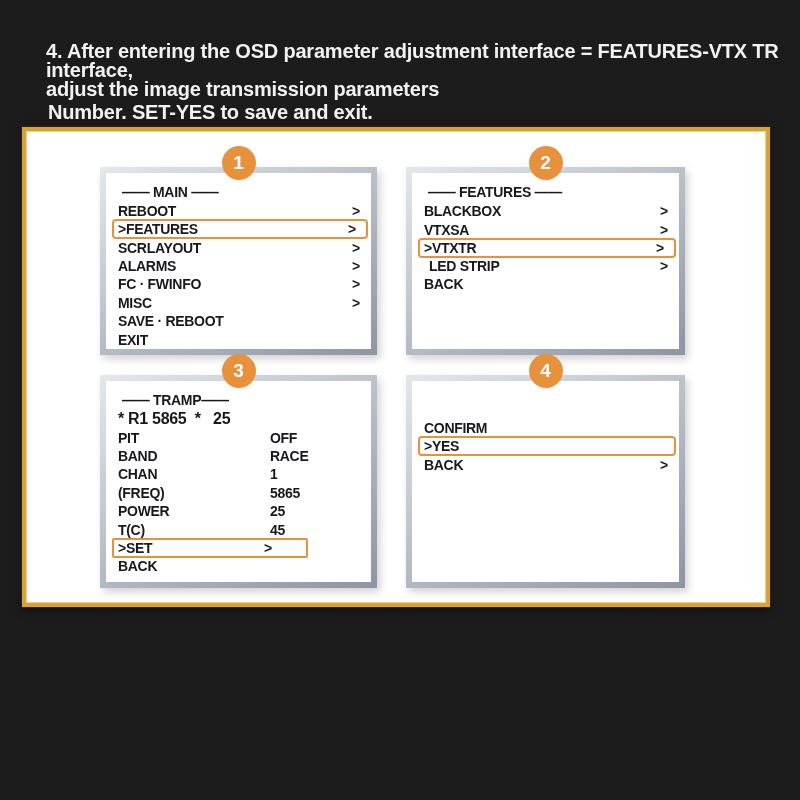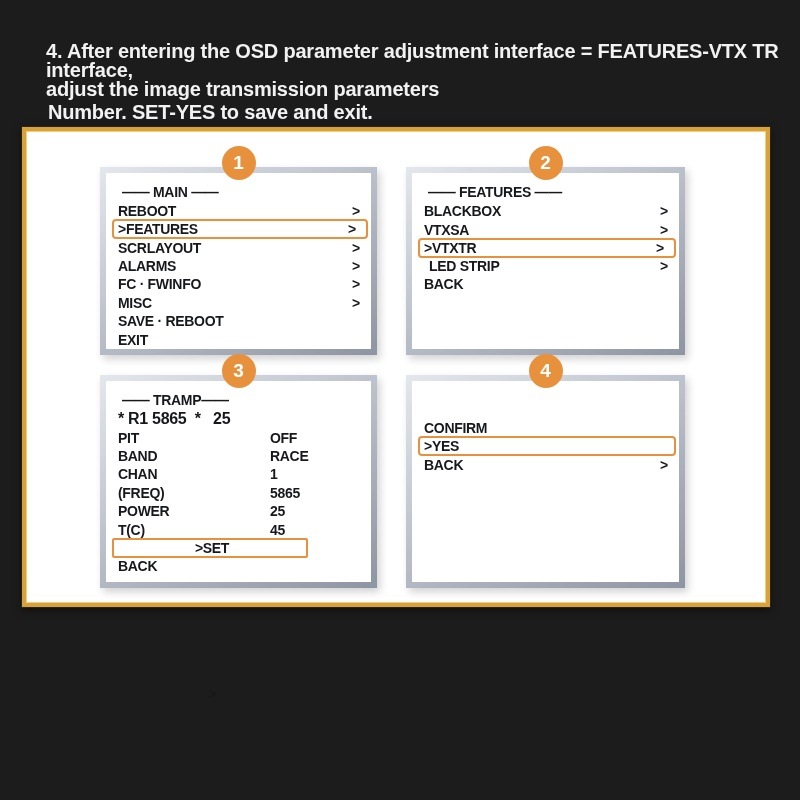--- a/index.html
+++ b/index.html
@@ -48,21 +48,21 @@
 
   .row.hl { height:20px; margin:-1px -6px; padding:0 8px 0 4px;
             border:2px solid #e8913c; border-radius:4px; }
 
   
   .kv { display:flex; align-items:center; height:18.4px; font-size:14px;
         font-weight:bold; color:#17181c; letter-spacing:-0.3px; white-space:pre; }
   .kv .lbl { flex:0 0 152px; }
   .kv .val { flex:0 0 auto; }
   .kv.hl { height:20px; width:196px; margin:-1px 0 -1px -6px; padding:0 0 0 4px;
-           border:2px solid #e8913c; border-radius:2px;flex-direction:column; }
+           border:2px solid #e8913c; border-radius:2px; }
   .kv.hl .lbl { flex:0 0 146px; }
 
   .status { height:18.4px; line-height:18.4px; font-size:16px; font-weight:bold;
             color:#17181c; letter-spacing:-0.3px; white-space:pre; }
 
   .gap-top { margin-top:28px; }
 </style>
 </head>
 <body>
 

